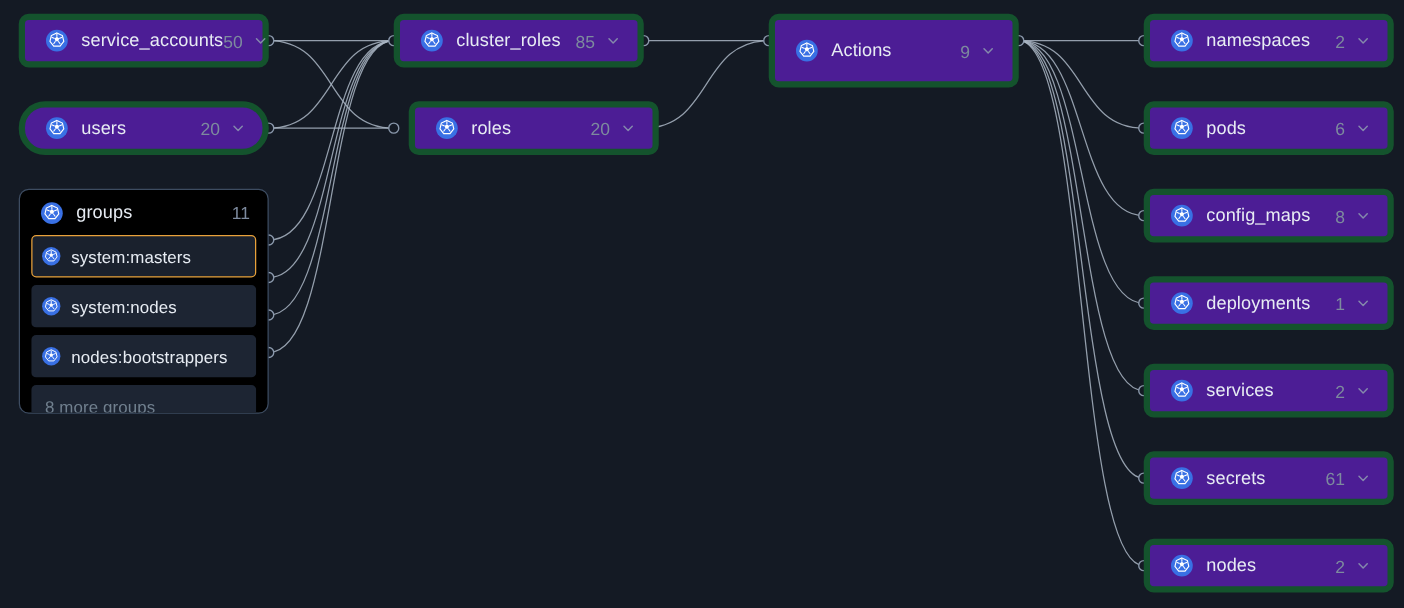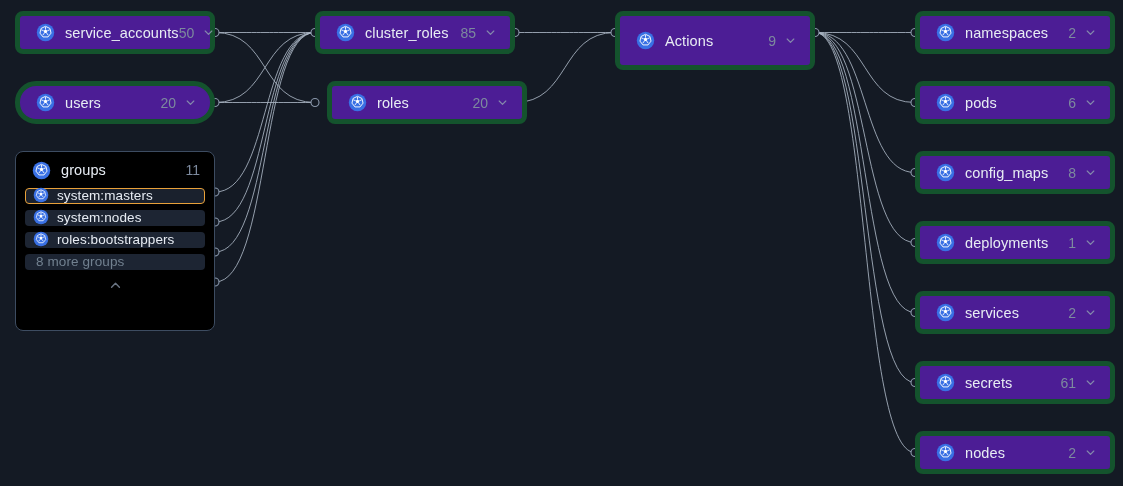--- a/index.html
+++ b/index.html
@@ -67,22 +67,22 @@
     box-sizing:border-box;
   }
   .panel-list{
     padding:0 9px;
     box-sizing:border-box;
     display:flex;flex-direction:column;
     gap:6px;
   }
   .grow{
     position:relative;
-    height:16px;
-    display:flex;align-items:flex-end;
+    height:34px;
+    display:flex;align-items:center;
     padding:0 10px 0 7px;
     box-sizing:border-box;
     background:#1d2533;
     border:1px solid transparent;
     border-radius:4px;
   }
   .grow.selected{
     border-color:#e8a13a;
     background:#1a212d;
   }
@@ -424,21 +424,21 @@
           <svg viewBox="0 0 24 24" class="k8s">
             <circle cx="12" cy="12" r="11" fill="#3970e4"></circle>
             <path d="M12 4.2 L17.6 6.9 L19 12.8 L15.2 17.6 L8.8 17.6 L5 12.8 L6.4 6.9 Z" fill="none" stroke="#ffffff" stroke-width="1.15"></path>
             <path d="M12 8.2 L14.3 9.9 L13.4 12.6 L10.6 12.6 L9.7 9.9 Z" fill="#ffffff"></path>
             <line x1="12" y1="8.2" x2="12" y2="5.1" stroke="#ffffff" stroke-width="1.1"></line>
             <line x1="14.3" y1="9.9" x2="17.3" y2="8.6" stroke="#ffffff" stroke-width="1.1"></line>
             <line x1="13.4" y1="12.6" x2="15.4" y2="15.4" stroke="#ffffff" stroke-width="1.1"></line>
             <line x1="10.6" y1="12.6" x2="8.6" y2="15.4" stroke="#ffffff" stroke-width="1.1"></line>
             <line x1="9.7" y1="9.9" x2="6.7" y2="8.6" stroke="#ffffff" stroke-width="1.1"></line>
           </svg>
-          <span class="node-label">roles:bootstrappers</span>
+          <span class="node-label">nodes:bootstrappers</span>
         </div>
         <div class="grow muted">
           <span style="width: 3px;"></span>
           <span class="node-label">8 more groups</span>
         </div>
       </div>
       <div class="panel-foot">
         <svg viewBox="0 0 12 12" class="chev-up">
           <path d="M2.4 7.6 L6 4 L9.6 7.6" fill="none" stroke="#8e9cb0" stroke-width="1.3" stroke-linecap="round" stroke-linejoin="round"></path>
         </svg>

